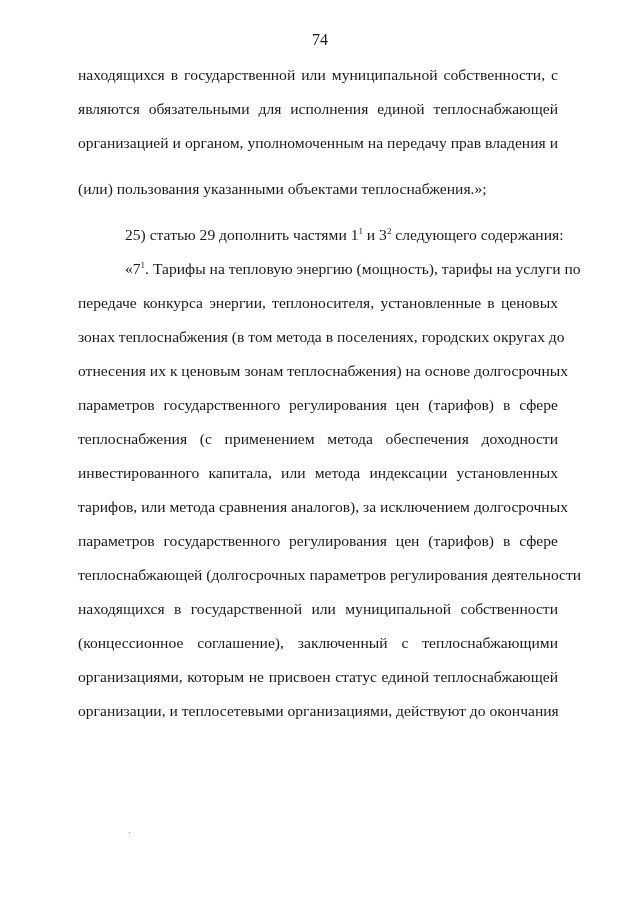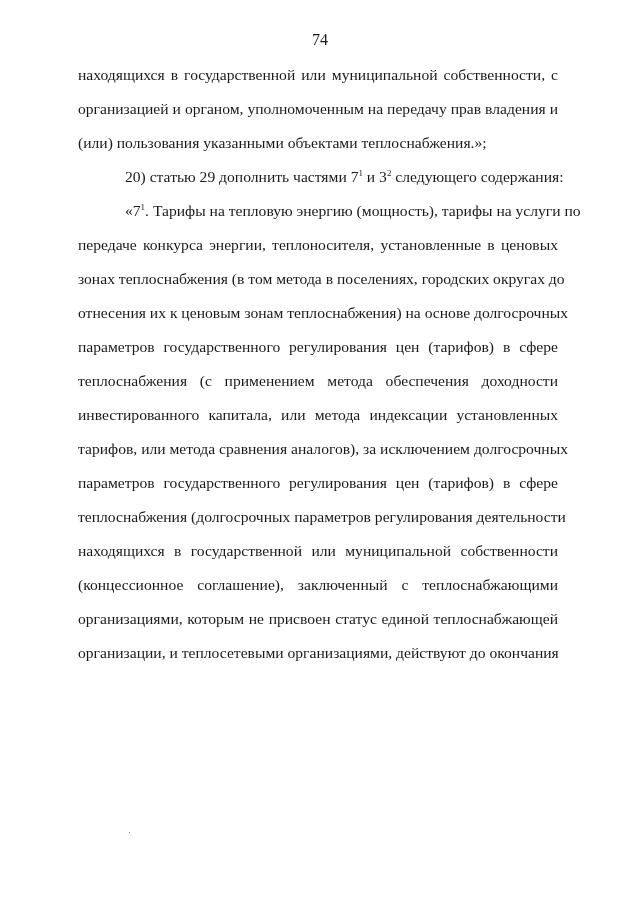--- a/index.html
+++ b/index.html
@@ -39,20 +39,21 @@
     }
     .line {
       height: 34px;
       line-height: 18px;
       white-space: nowrap;
       text-align: justify;
       text-align-last: justify;
     }
     .line.last {
       text-align-last: left;
+      margin-top: 12px;
     }
     .line.indent {
       padding-left: 47px;
     }
     sup {
       font-size: 9px;
       line-height: 0;
       vertical-align: 6px;
     }
     .scan-dot {
@@ -65,36 +66,37 @@
     }
   </style>
 </head>
 <body>
 
 <div class="page">
   <div class="page-number">74</div>
 
   <div class="text-block">
     <div class="line">находящихся в государственной или муниципальной собственности, с</div>
+    <div class="line">являются обязательными для исполнения единой теплоснабжающей</div>
     <div class="line">организацией и органом, уполномоченным на передачу прав владения и</div>
     <div class="line last">(или) пользования указанными объектами теплоснабжения.»;</div>
 
-    <div class="line last indent"><span>20) статью 29 дополнить частями 7</span><sup>1</sup><span> и 3</span><sup>2</sup><span> следующего содержания:</span></div>
+    <div class="line last indent"><span>25) статью 29 дополнить частями 1</span><sup>1</sup><span> и 3</span><sup>2</sup><span> следующего содержания:</span></div>
 
     <div class="line indent"><span>«7</span><sup>1</sup><span>. Тарифы на тепловую энергию (мощность), тарифы на услуги по</span></div>
 
     <div class="line">передаче конкурса энергии, теплоносителя, установленные в ценовых</div>
     <div class="line">зонах теплоснабжения (в том метода в поселениях, городских округах до</div>
     <div class="line">отнесения их к ценовым зонам теплоснабжения) на основе долгосрочных</div>
     <div class="line">параметров государственного регулирования цен (тарифов) в сфере</div>
     <div class="line">теплоснабжения (с применением метода обеспечения доходности</div>
     <div class="line">инвестированного капитала, или метода индексации установленных</div>
     <div class="line">тарифов, или метода сравнения аналогов), за исключением долгосрочных</div>
     <div class="line">параметров государственного регулирования цен (тарифов) в сфере</div>
-    <div class="line">теплоснабжения (долгосрочных параметров регулирования деятельности</div>
+    <div class="line">теплоснабжающей (долгосрочных параметров регулирования деятельности</div>
     <div class="line">находящихся в государственной или муниципальной собственности</div>
     <div class="line">(концессионное соглашение), заключенный с теплоснабжающими</div>
     <div class="line">организациями, которым не присвоен статус единой теплоснабжающей</div>
     <div class="line">организации, и теплосетевыми организациями, действуют до окончания</div>
   </div>
 
   <div class="scan-dot"></div>
 </div>
 
 </body></html>

